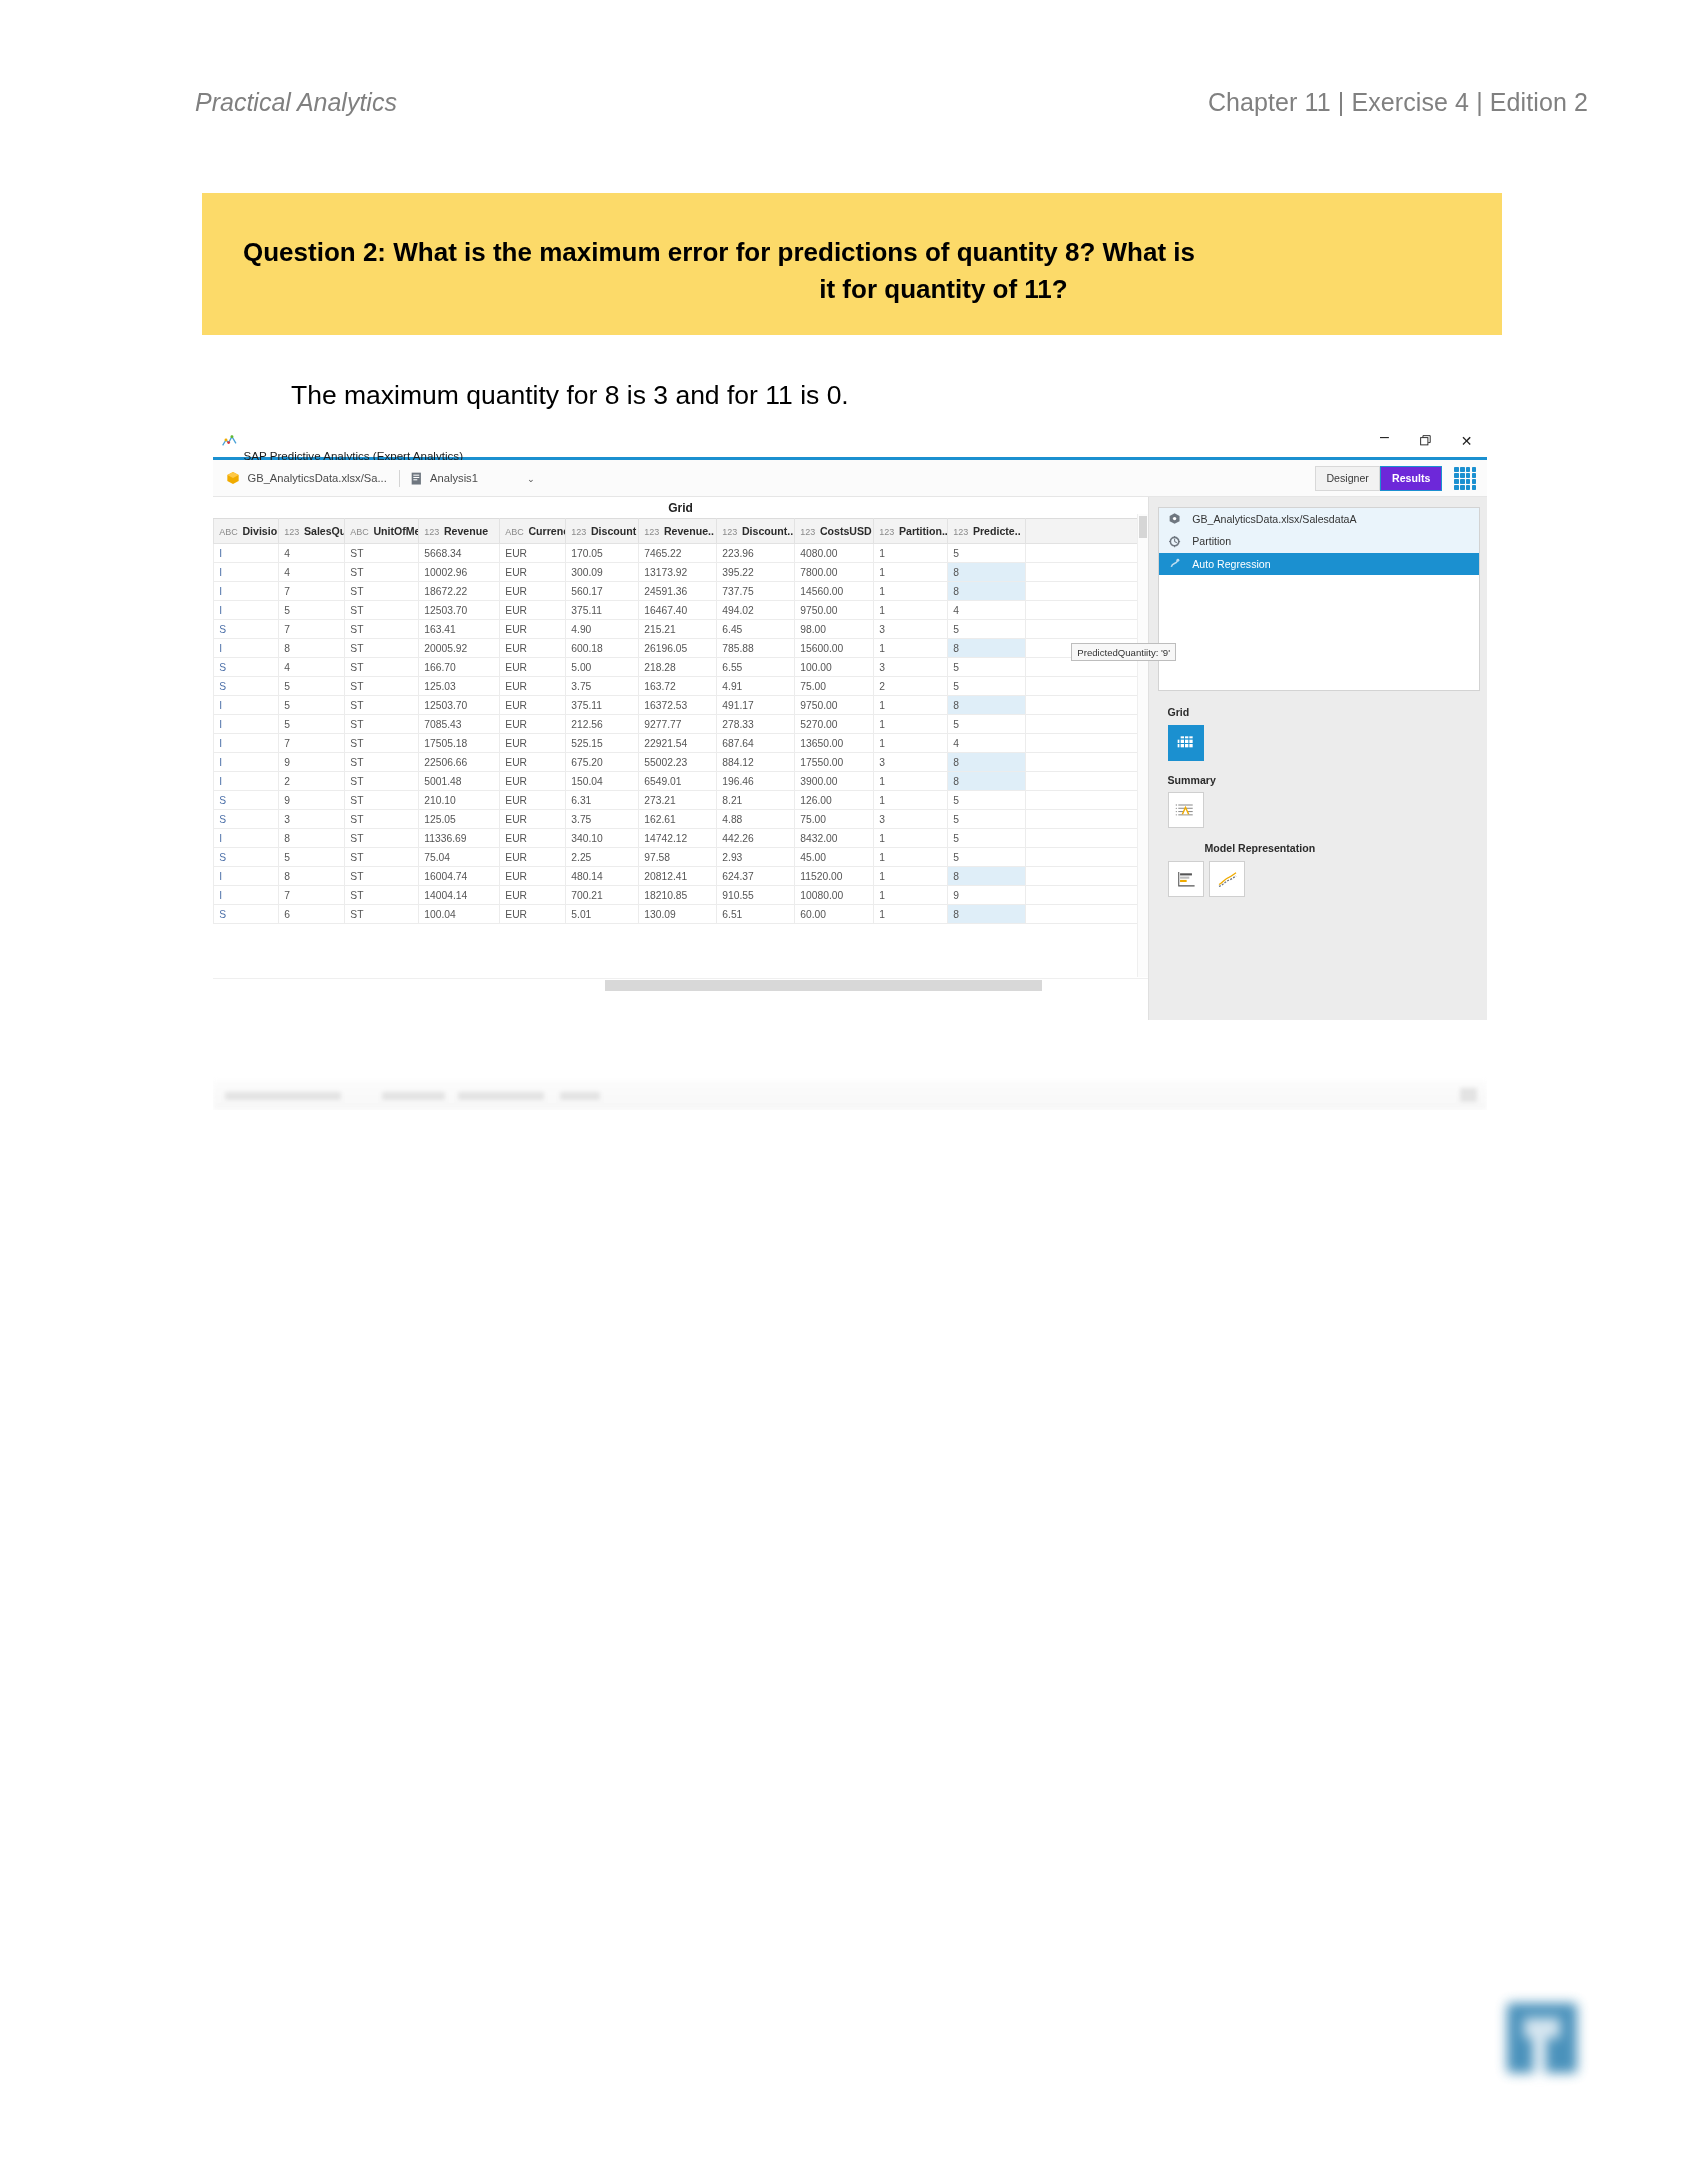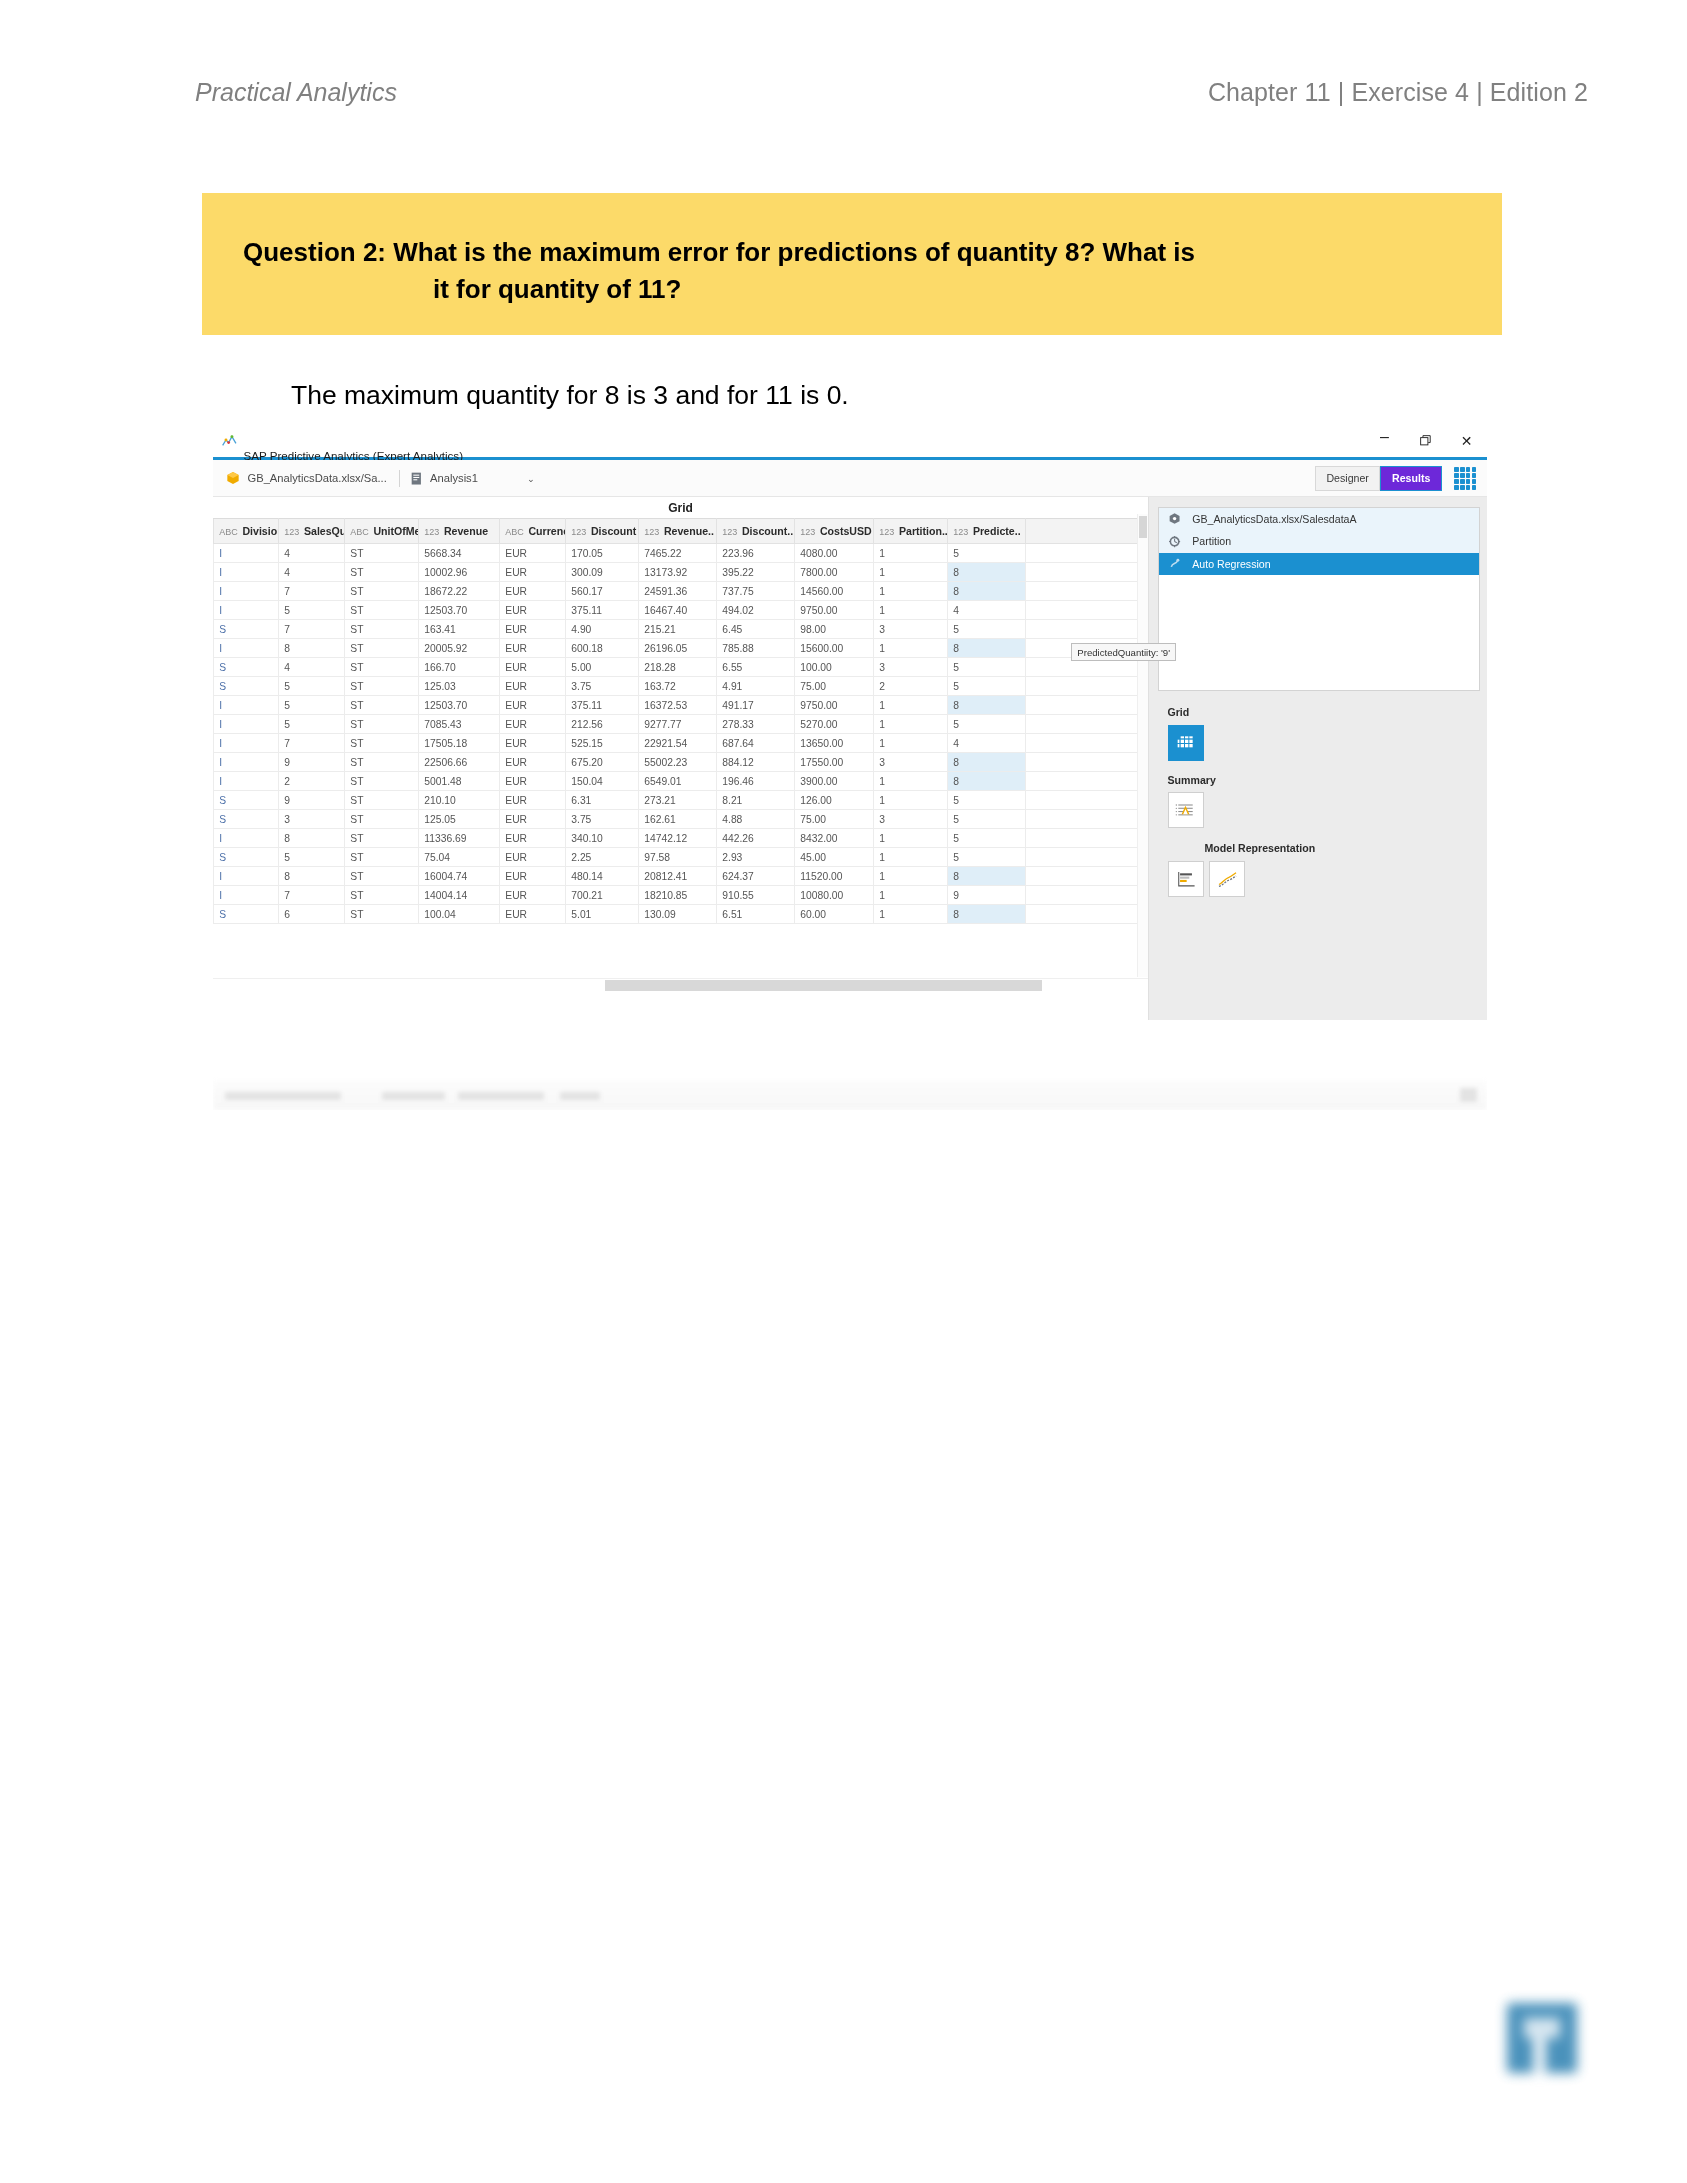--- a/index.html
+++ b/index.html
@@ -9,21 +9,21 @@
   body {
     width: 1687px; height: 2183px;
     font-family: "Liberation Sans", sans-serif;
     position: relative;
     overflow: hidden;
   }
 
   
   .page-header {
     position: absolute;
-    left: 195px; top: 78px;
+    left: 195px; top: 88px;
     width: 1393px;
     display: flex;
     justify-content: space-between;
     align-items: baseline;
     color: #808080;
     font-size: 25px;
   }
   .ph-left { font-style: italic; }
   .ph-right { letter-spacing: 0.1px; }
 
@@ -38,21 +38,21 @@
   .qb-inner {
     position: absolute;
     left: 41px; top: 41px;
     width: 1211px;
     font-size: 26px;
     font-weight: bold;
     color: #000;
     line-height: 1.42;
   }
   .qb-label { }
-  .qb-line2 { display: block; padding-left: 190px; }
+  .qb-line2 { display: block; padding-left: 190px; text-align: center; }
 
   
   .answer-line {
     position: absolute;
     left: 291px; top: 380px;
     font-size: 26.5px;
     color: #000;
   }
 
   

